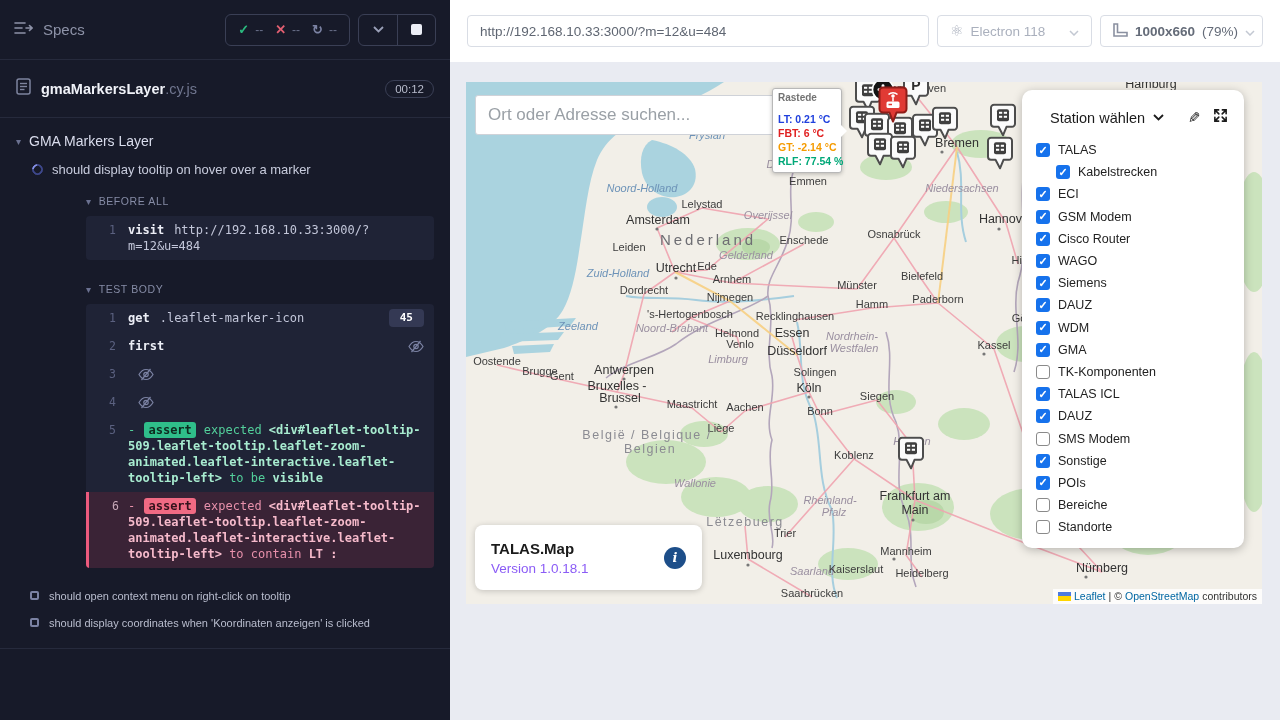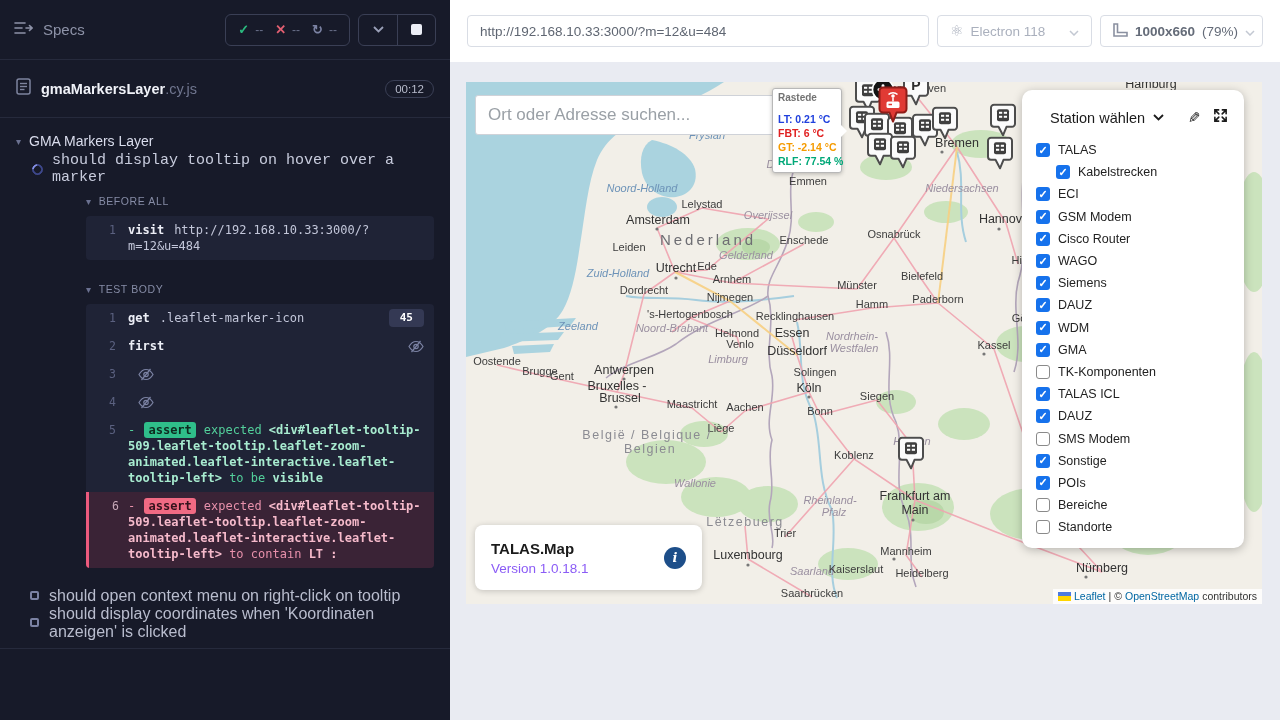--- a/index.html
+++ b/index.html
@@ -20,21 +20,21 @@
   .ctrl-cell + .ctrl-cell { border-left:1px solid #3a3f55; }
   .stop-sq { width:11px; height:11px; background:#eceef6; border-radius:2px; }
 
   .spec-row { height:58px; display:flex; align-items:center; padding:0 16px; border-bottom:1px solid #262a3c; }
   .spec-name { font-size:14.5px; font-weight:bold; color:#f0f2f8; margin-left:10px; }
   .spec-ext { font-weight:normal; color:#70768f; }
   .spec-time { margin-left:auto; border:1px solid #3a3f55; border-radius:11px; padding:2px 9px; font-size:11.5px; color:#b8bccc; }
 
   .tree { padding-top:10px; }
   .suite-row { display:flex; align-items:center; height:26px; padding:0 16px; font-size:14px; color:#dadded; gap:8px; }
-  .test-row { display:flex; align-items:center; height:30px; padding:0 16px 0 32px; font-size:15px; color:#c8ccdd; gap:9px;font-family:Liberation Mono, monospace; }
+  .test-row { display:flex; align-items:center; height:30px; padding:0 16px 0 32px; font-size:13px; color:#c8ccdd; gap:9px; }
   .spinner { width:11px; height:11px; border-radius:50%; border:2px solid #3d478a; border-top-color:#8691e8; transform:rotate(-45deg); flex-shrink:0; }
   .tw { color:#6a7090; font-size:10px; }
   .section-head { display:flex; align-items:center; height:26px; margin-left:86px; font-size:10.5px; letter-spacing:.6px; color:#868ca6; gap:7px; margin-top:4px; }
   .cmd-block { margin:2px 16px 0 86px; background:#1f2336; border-radius:4px; overflow:hidden; }
   .cmd { display:flex; align-items:flex-start; min-height:28px; padding:6px 10px 6px 6px; font-family:"DejaVu Sans Mono", monospace; font-size:12px; line-height:16px; }
   .cmd .num { width:24px; text-align:right; color:#5b6180; flex-shrink:0; margin-right:12px; font-size:11.5px; }
   .cmd .body { flex:1; color:#c3c7da; word-break:break-word; }
   .cmd .method { font-weight:bold; color:#eceef6; margin-right:10px; }
   .cmd .arg { color:#c3c7da; }
   .cmd .arg.dim { color:#a6adc8; }
@@ -44,21 +44,21 @@
   .cmd.passed .body { color:#53cf9b; }
   .cmd.passed .seg-b { color:#a8ecd0; font-weight:bold; }
   .badge-assert { display:inline-block; border-radius:3px; padding:0 4px; font-weight:bold; margin:0 8px 0 2px; }
   .cmd.passed .badge-assert { background:#2fbe8a; color:#0e2a20; }
   .cmd.failed { background:#3a2336; border-left:3px solid #ec5a7d; }
   .cmd.failed .num { color:#c7a9b8; margin-right:9px; }
   .cmd.failed .body { color:#e891ab; }
   .cmd.failed .seg-b { color:#f6bacb; font-weight:bold; }
   .cmd.failed .badge-assert { background:#f06a83; color:#33121c; }
   .pending-list { margin-top:14px; }
-  .pending-row { display:flex; align-items:center; height:27px; padding:0 4px 0 30px; font-size:16px; color:#b9bdce; gap:10px; }
+  .pending-row { display:flex; align-items:center; height:27px; padding:0 4px 0 30px; font-size:11px; color:#b9bdce; gap:10px; }
   .pbox { width:9px; height:9px; border:2px solid #7b82a3; border-radius:2px; flex-shrink:0; }
   .rp-divider { border-top:1px solid #262a3c; margin-top:12px; }
 
   
   .runner { flex:1; display:flex; flex-direction:column; }
   .run-header { height:62px; background:#fff; display:flex; align-items:center; padding:0 17px; gap:8px; }
   .url-box { flex:1; height:32px; border:1px solid #d9dde5; border-radius:4px; display:flex; align-items:center; padding:0 12px; }
   .url-box input { border:none; outline:none; width:100%; font-size:13.5px; color:#5f6672; font-family:"Liberation Sans", sans-serif; background:transparent; }
   .hdr-btn { height:32px; border:1px solid #d9dde5; border-radius:4px; background:#fff; display:flex; align-items:center; gap:7px; padding:0 12px; font-size:13.5px; }
   .browser-btn { width:155px; color:#aab0bd; }

